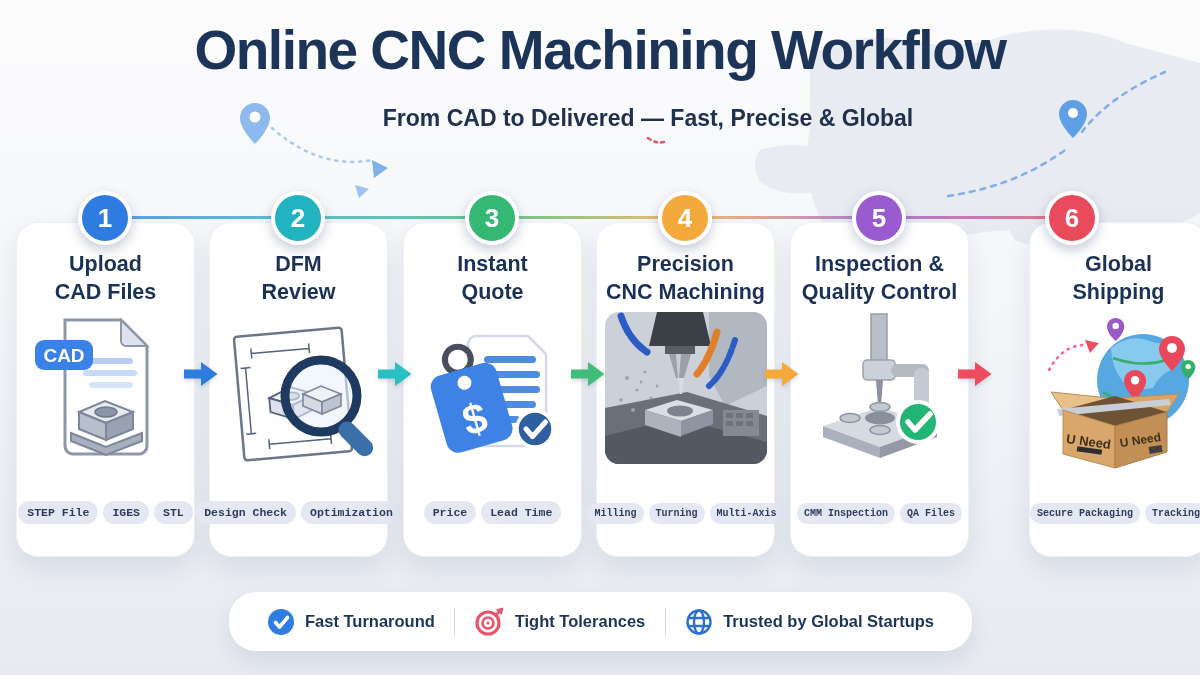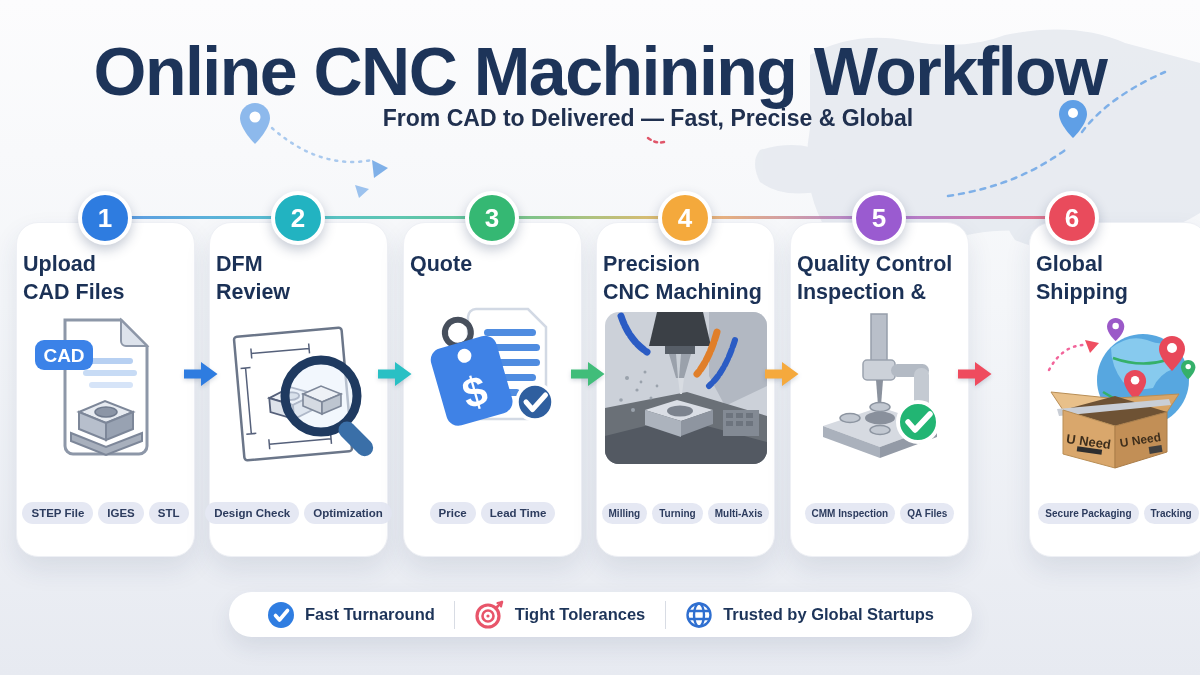--- a/index.html
+++ b/index.html
@@ -4,22 +4,22 @@
 <style>
   html,body{margin:0;padding:0;}
   body{
     width:1200px;height:675px;overflow:hidden;position:relative;
     font-family:"Liberation Sans","DejaVu Sans",sans-serif;
     background:linear-gradient(180deg,#fcfcfd 0%,#f4f6f9 45%,#e7eaf1 100%);
   }
   .layer{position:absolute;inset:0;pointer-events:none;}
   
   .title{
-    position:absolute;top:32px;left:0;width:100%;text-align:center;
-    font-size:68px;font-weight:800;letter-spacing:-1.5px;color:#1d3459;
+    position:absolute;top:18px;left:0;width:100%;text-align:center;
+    font-size:55px;font-weight:800;letter-spacing:-1.5px;color:#1d3459;
   }
   .subtitle{
     position:absolute;top:105px;left:0;width:100%;text-align:center;
     font-size:23px;font-weight:600;color:#20304f;padding-left:48px;
   }
   
   .connector{
     position:absolute;top:216px;left:104px;width:970px;height:3px;border-radius:2px;
     background:linear-gradient(90deg,#2e7ce0 0%,#22b3c1 20%,#35b873 40%,#f4a93c 60%,#9a5bd0 80%,#e94b5c 100%);
     opacity:.75;
@@ -34,40 +34,40 @@
   .card.c3{left:596px}.card.c4{left:790px}.card.c5{left:1029px}
   .circle{
     position:absolute;top:191px;width:46px;height:46px;border-radius:50%;
     border:4px solid #ffffff;box-shadow:0 5px 12px rgba(30,50,90,.25);
     color:#fff;font-size:26px;font-weight:800;display:flex;align-items:center;justify-content:center;
     z-index:5;background:#888;
   }
   .circle.p0{left:78px}.circle.p1{left:271px}.circle.p2{left:465px}
   .circle.p3{left:658px}.circle.p4{left:852px}.circle.p5{left:1045px}
   .step-title{
-    margin:28px 6px 0;text-align:left;
+    margin:28px 6px 0;text-align:center;
     font-size:21.5px;line-height:1.28;font-weight:800;color:#1b3156;
   }
   .illus{height:166px;margin-top:6px;display:flex;align-items:flex-start;justify-content:center;}
   .tags{
     position:absolute;bottom:32px;left:0;width:100%;
-    display:flex;justify-content:center;gap:5px;
+    display:flex;justify-content:center;gap:5px;font-family:Liberation Mono, monospace;
   }
   .pill{
     background:#e5e8f3;color:#2d3c5e;font-size:11.5px;font-weight:600;
     padding:5px 9px;border-radius:999px;white-space:nowrap;
   }
   .tags.tight .pill{font-size:10px;padding:5px 7px;text-align:right;}
   
   .arrow{position:absolute;top:359px;width:34px;height:30px;z-index:6;filter:drop-shadow(0 2px 2px rgba(30,50,90,.18));}
   .arrow.a0{left:184px}.arrow.a1{left:378px}.arrow.a2{left:571px}
   .arrow.a3{left:765px}.arrow.a4{left:958px}
   
   .footerbar{
-    position:absolute;left:229px;top:592px;width:743px;height:45px;border-radius:27px;
+    position:absolute;left:229px;top:592px;width:743px;height:59px;border-radius:27px;
     background:#ffffff;box-shadow:0 10px 22px rgba(35,55,95,.10);
     display:flex;align-items:center;justify-content:space-between;padding:0 38px;box-sizing:border-box;
   }
   .ftr-item{display:flex;align-items:center;gap:10px;}
   .ftr-label{font-size:16.5px;font-weight:800;color:#1d3459;white-space:nowrap;}
   .divider{width:1px;height:28px;background:#d8dce4;}
   svg text{font-family:"Liberation Sans","DejaVu Sans",sans-serif;}
 </style>
 </head>
 <body>
@@ -161,20 +161,21 @@
     </svg>
   </div>
   <div class="tags">
     <span class="pill">Design Check</span>
     <span class="pill">Optimization</span>
   </div>
 </div>
 
 <div class="card c2">
   <div class="step-title">
+    <div>Instant</div>
       <div>Quote</div>
   </div>
   <div class="illus">
     <svg width="150" height="150" viewBox="0 0 150 150">
       <path d="M58 24 h52 l18 18 v84 a8 8 0 0 1 -8 8 H58 a8 8 0 0 1 -8 -8 V32 a8 8 0 0 1 8 -8 z" fill="#ffffff" stroke="#d2d9e4" stroke-width="2.5"></path>
       <g fill="#4f8ce0">
         <rect x="66" y="44" width="52" height="7" rx="3.5"></rect>
         <rect x="66" y="59" width="56" height="7" rx="3.5"></rect>
         <rect x="66" y="74" width="56" height="7" rx="3.5"></rect>
         <rect x="66" y="89" width="52" height="7" rx="3.5"></rect>
@@ -251,22 +252,22 @@
   </div>
   <div class="tags tight">
     <span class="pill">Milling</span>
     <span class="pill">Turning</span>
     <span class="pill">Multi-Axis</span>
   </div>
 </div>
 
 <div class="card c4">
   <div class="step-title">
-    <div>Quality Control</div>
-      <div>Inspection &amp;</div>
+    <div>Inspection &amp;</div>
+      <div>Quality Control</div>
   </div>
   <div class="illus">
     <svg width="150" height="150" viewBox="0 0 150 150">
       <rect x="66" y="2" width="16" height="50" fill="#b9bfc9" stroke="#969eaa" stroke-width="1.5"></rect>
       <rect x="58" y="48" width="32" height="20" rx="4" fill="#ccd1d9" stroke="#9aa2ae" stroke-width="1.5"></rect>
       <rect x="86" y="52" width="38" height="13" rx="6.5" fill="#b3bac4"></rect>
       <rect x="109" y="56" width="15" height="48" rx="7" fill="#c4cad2"></rect>
       <path d="M71 68 h7 l-2.5 32 -1 8 -1 -8 z" fill="#8b929e"></path>
       <g>
         <path d="M18 114 l57 -19 57 19 -57 21 z" fill="#d6dae1"></path>

